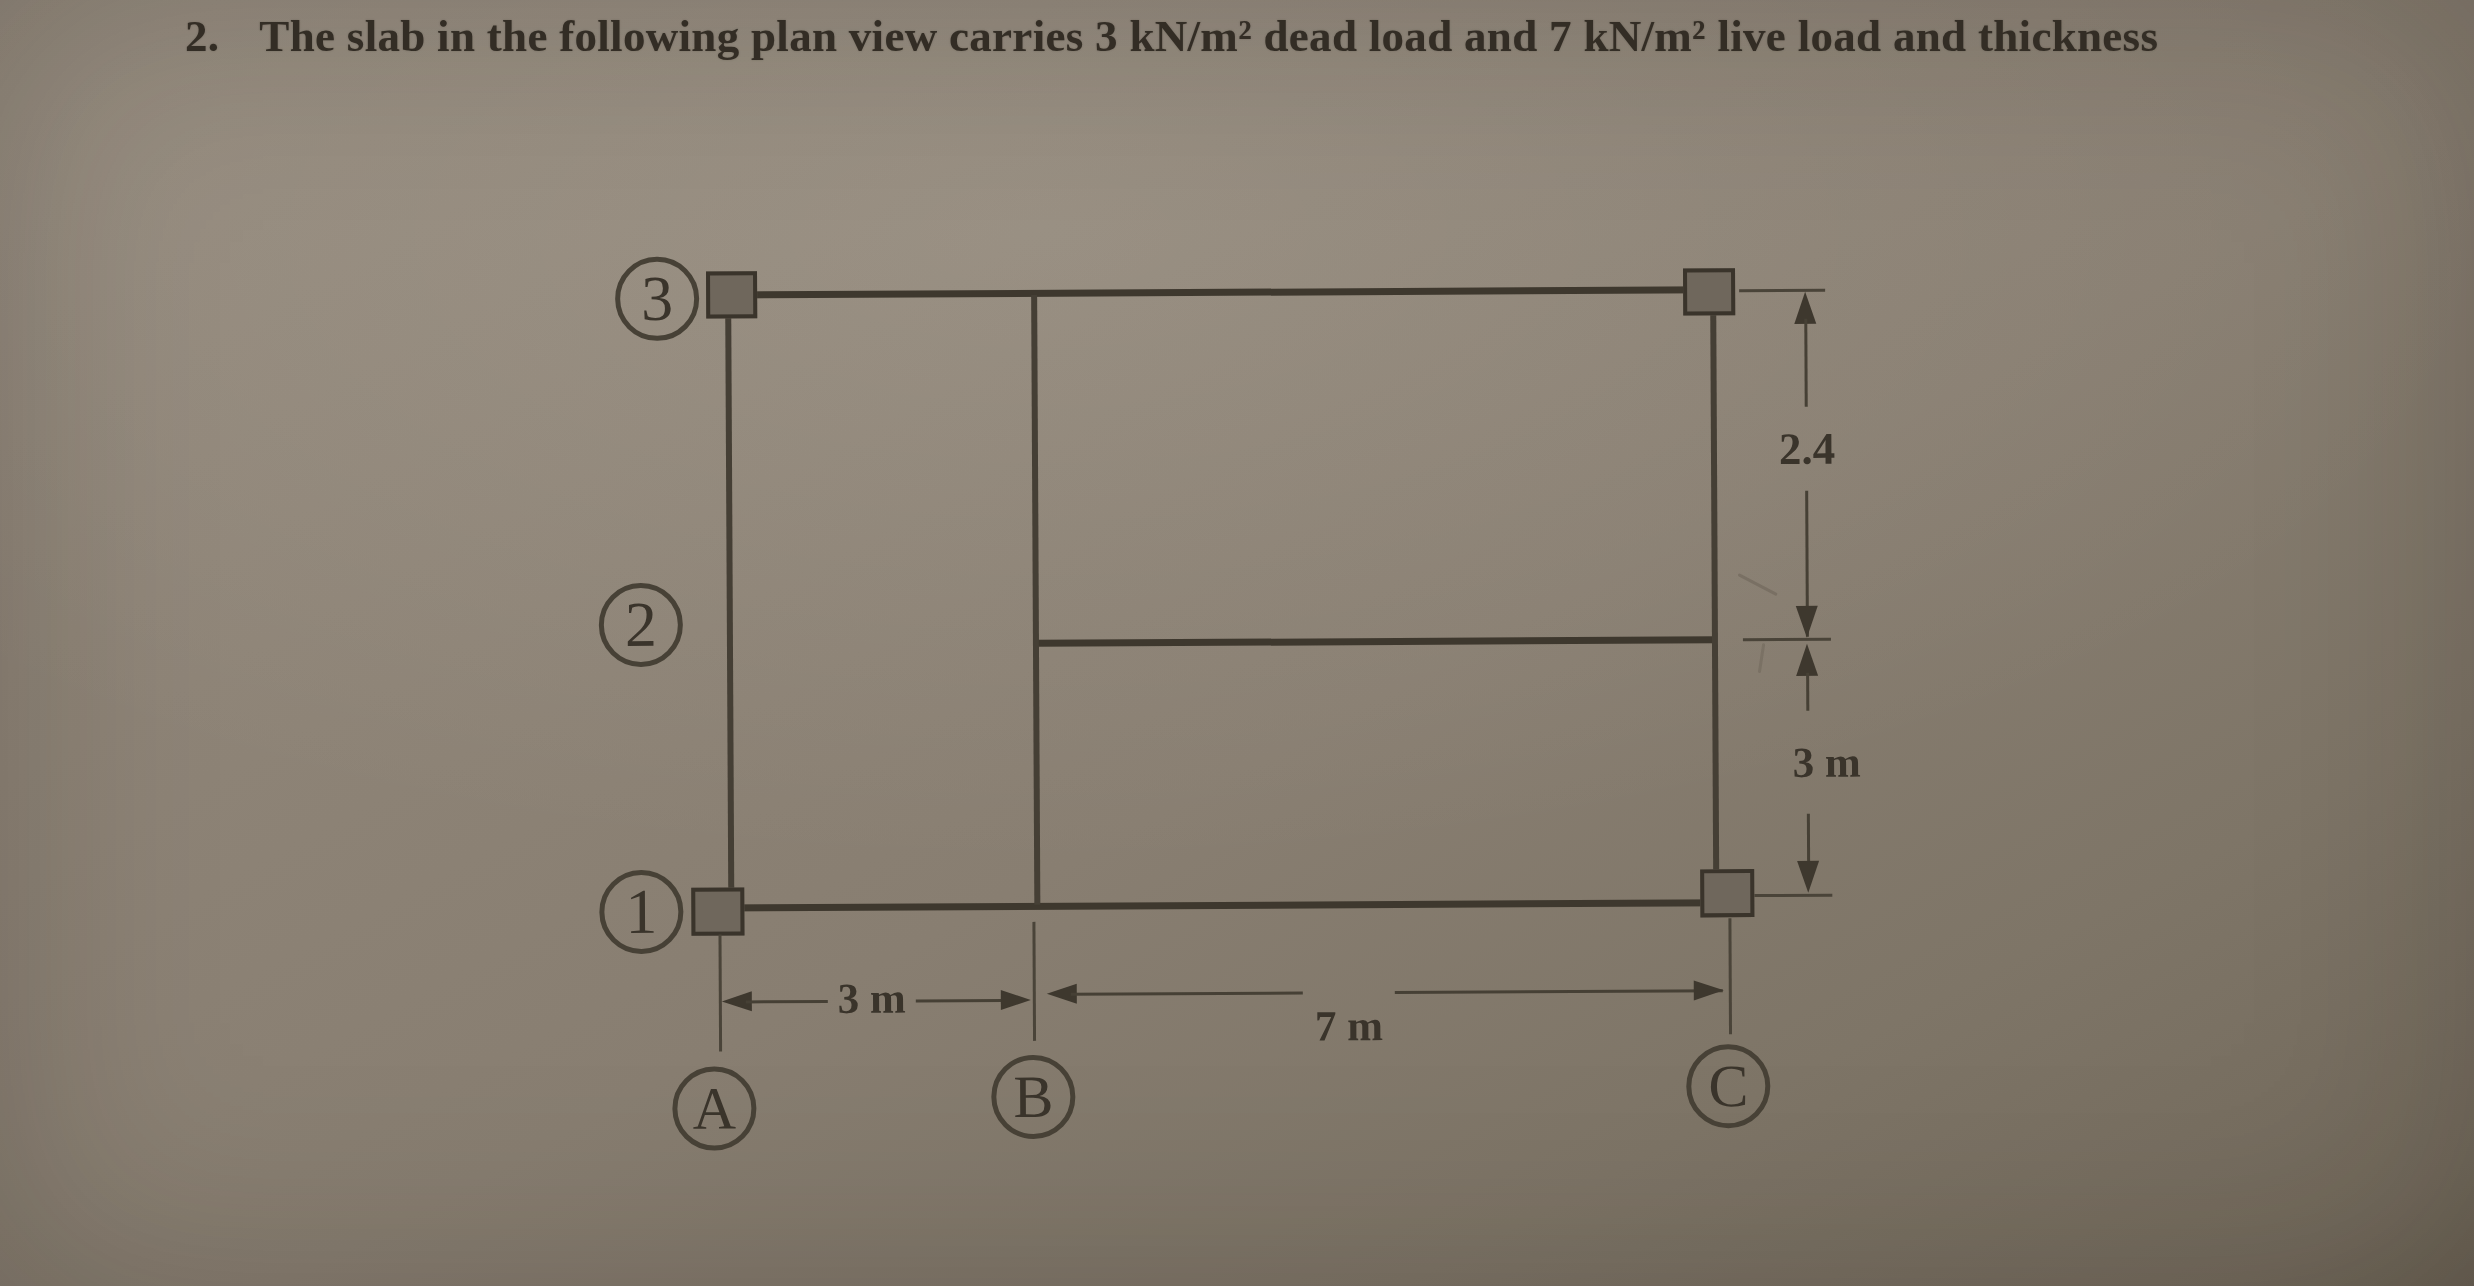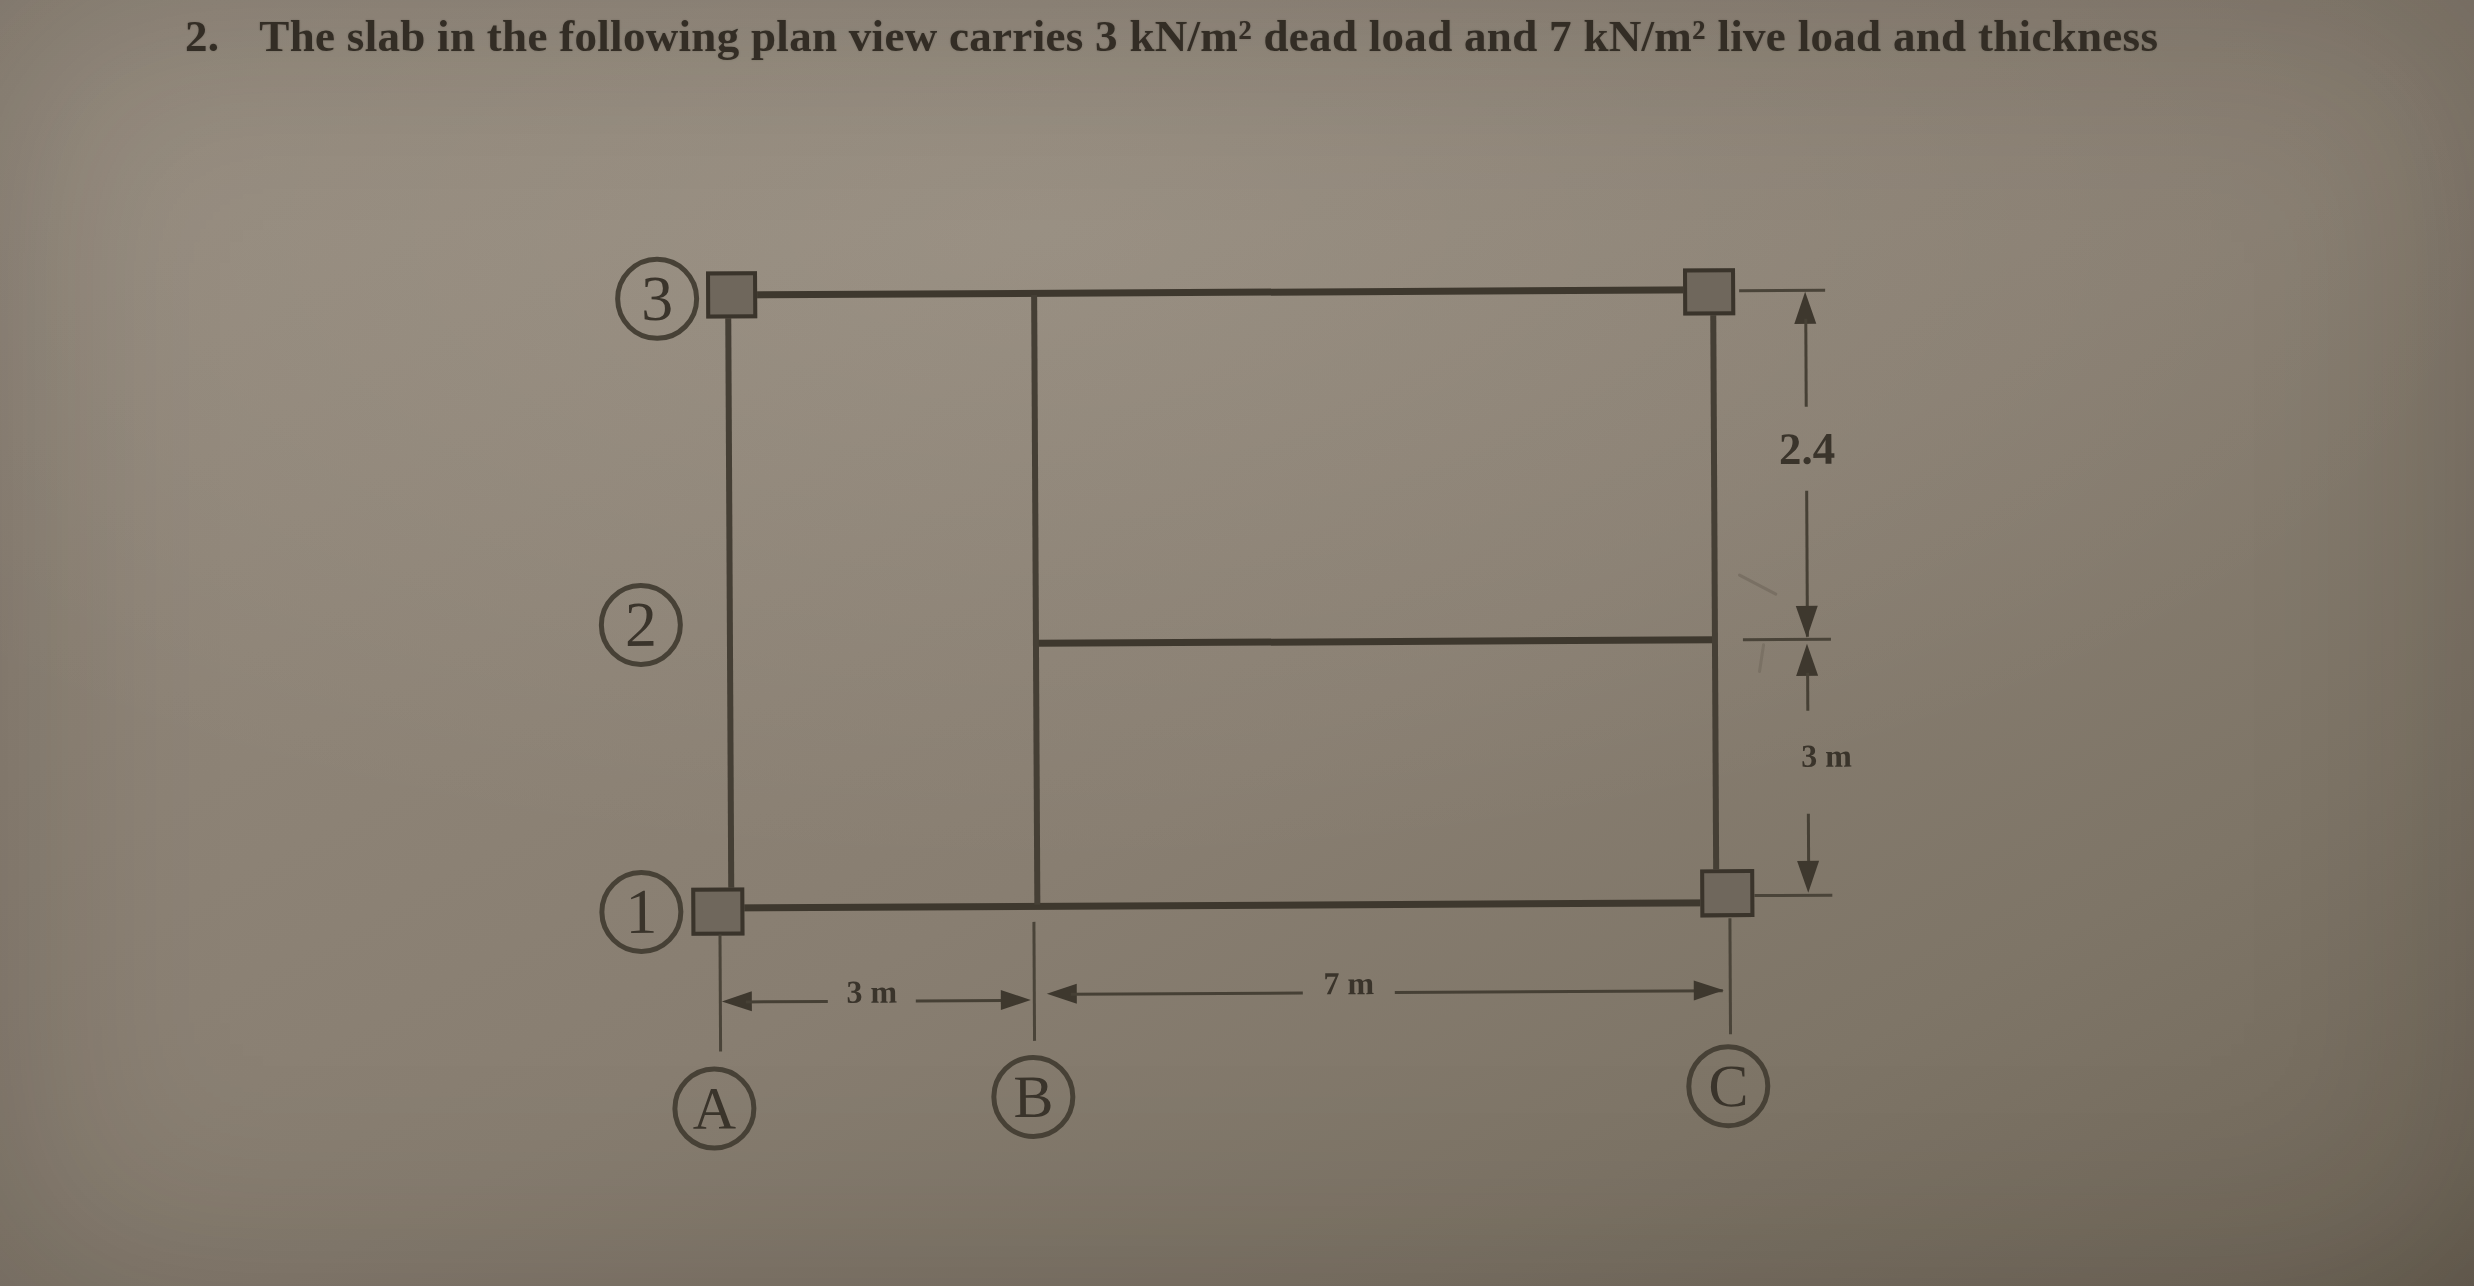--- a/index.html
+++ b/index.html
@@ -39,21 +39,21 @@
   .bubble{
     position:absolute;width:84px;height:84px;
     border:5px solid #474136;border-radius:50%;
     box-sizing:border-box;
     display:flex;align-items:center;justify-content:center;
     color:#3a342b;font-size:60px;font-weight:500;
   }
   .bubble.digit{font-size:64px;}
   .dimtext{
     position:absolute;color:#3a342b;
-    font-size:32px;font-weight:600;text-align:center;
+    font-size:43px;font-weight:600;text-align:center;
   }
   .arr{position:absolute;width:0;height:0;}
   .arr.up{border-left:11px solid transparent;border-right:11px solid transparent;border-bottom:32px solid #3e382e;}
   .arr.down{border-left:11px solid transparent;border-right:11px solid transparent;border-top:32px solid #3e382e;}
   .arr.left{border-top:10px solid transparent;border-bottom:10px solid transparent;border-right:30px solid #3e382e;}
   .arr.right{border-top:10px solid transparent;border-bottom:10px solid transparent;border-left:30px solid #3e382e;}
   .smudge{position:absolute;background:rgba(62,55,44,0.22);border-radius:3px;}
 </style>
 </head>
 <body>
@@ -121,21 +121,21 @@
     <div class="arr down" style="left:1796px;top:864px;"></div>
 
     <div class="arr left" style="left:720px;top:989px;"></div>
     <div class="dimline-h" style="left:744px;top:998px;width:82px;"></div>
     <div class="dimtext" style="left:800px;top:972px;width:140px;">3 m</div>
     <div class="dimline-h" style="left:914px;top:998px;width:88px;"></div>
     <div class="arr right" style="left:999px;top:989px;"></div>
 
     <div class="arr left" style="left:1045px;top:983px;"></div>
     <div class="dimline-h" style="left:1069px;top:992px;width:232px;"></div>
-    <div class="dimtext" style="left:1277px;top:966px;width:140px;">7 m</div>
+    <div class="dimtext" style="left:1277px;top:1002px;width:140px;">7 m</div>
     <div class="dimline-h" style="left:1393px;top:992px;width:328px;"></div>
     <div class="arr right" style="left:1692px;top:983px;"></div>
 
     <div class="smudge" style="left:1736px;top:586px;width:44px;height:3px;transform:rotate(28deg);"></div>
     <div class="smudge" style="left:1760px;top:646px;width:3px;height:30px;transform:rotate(9deg);opacity:.8;"></div>
 
   </div>
 </div>
 
 </body></html>

